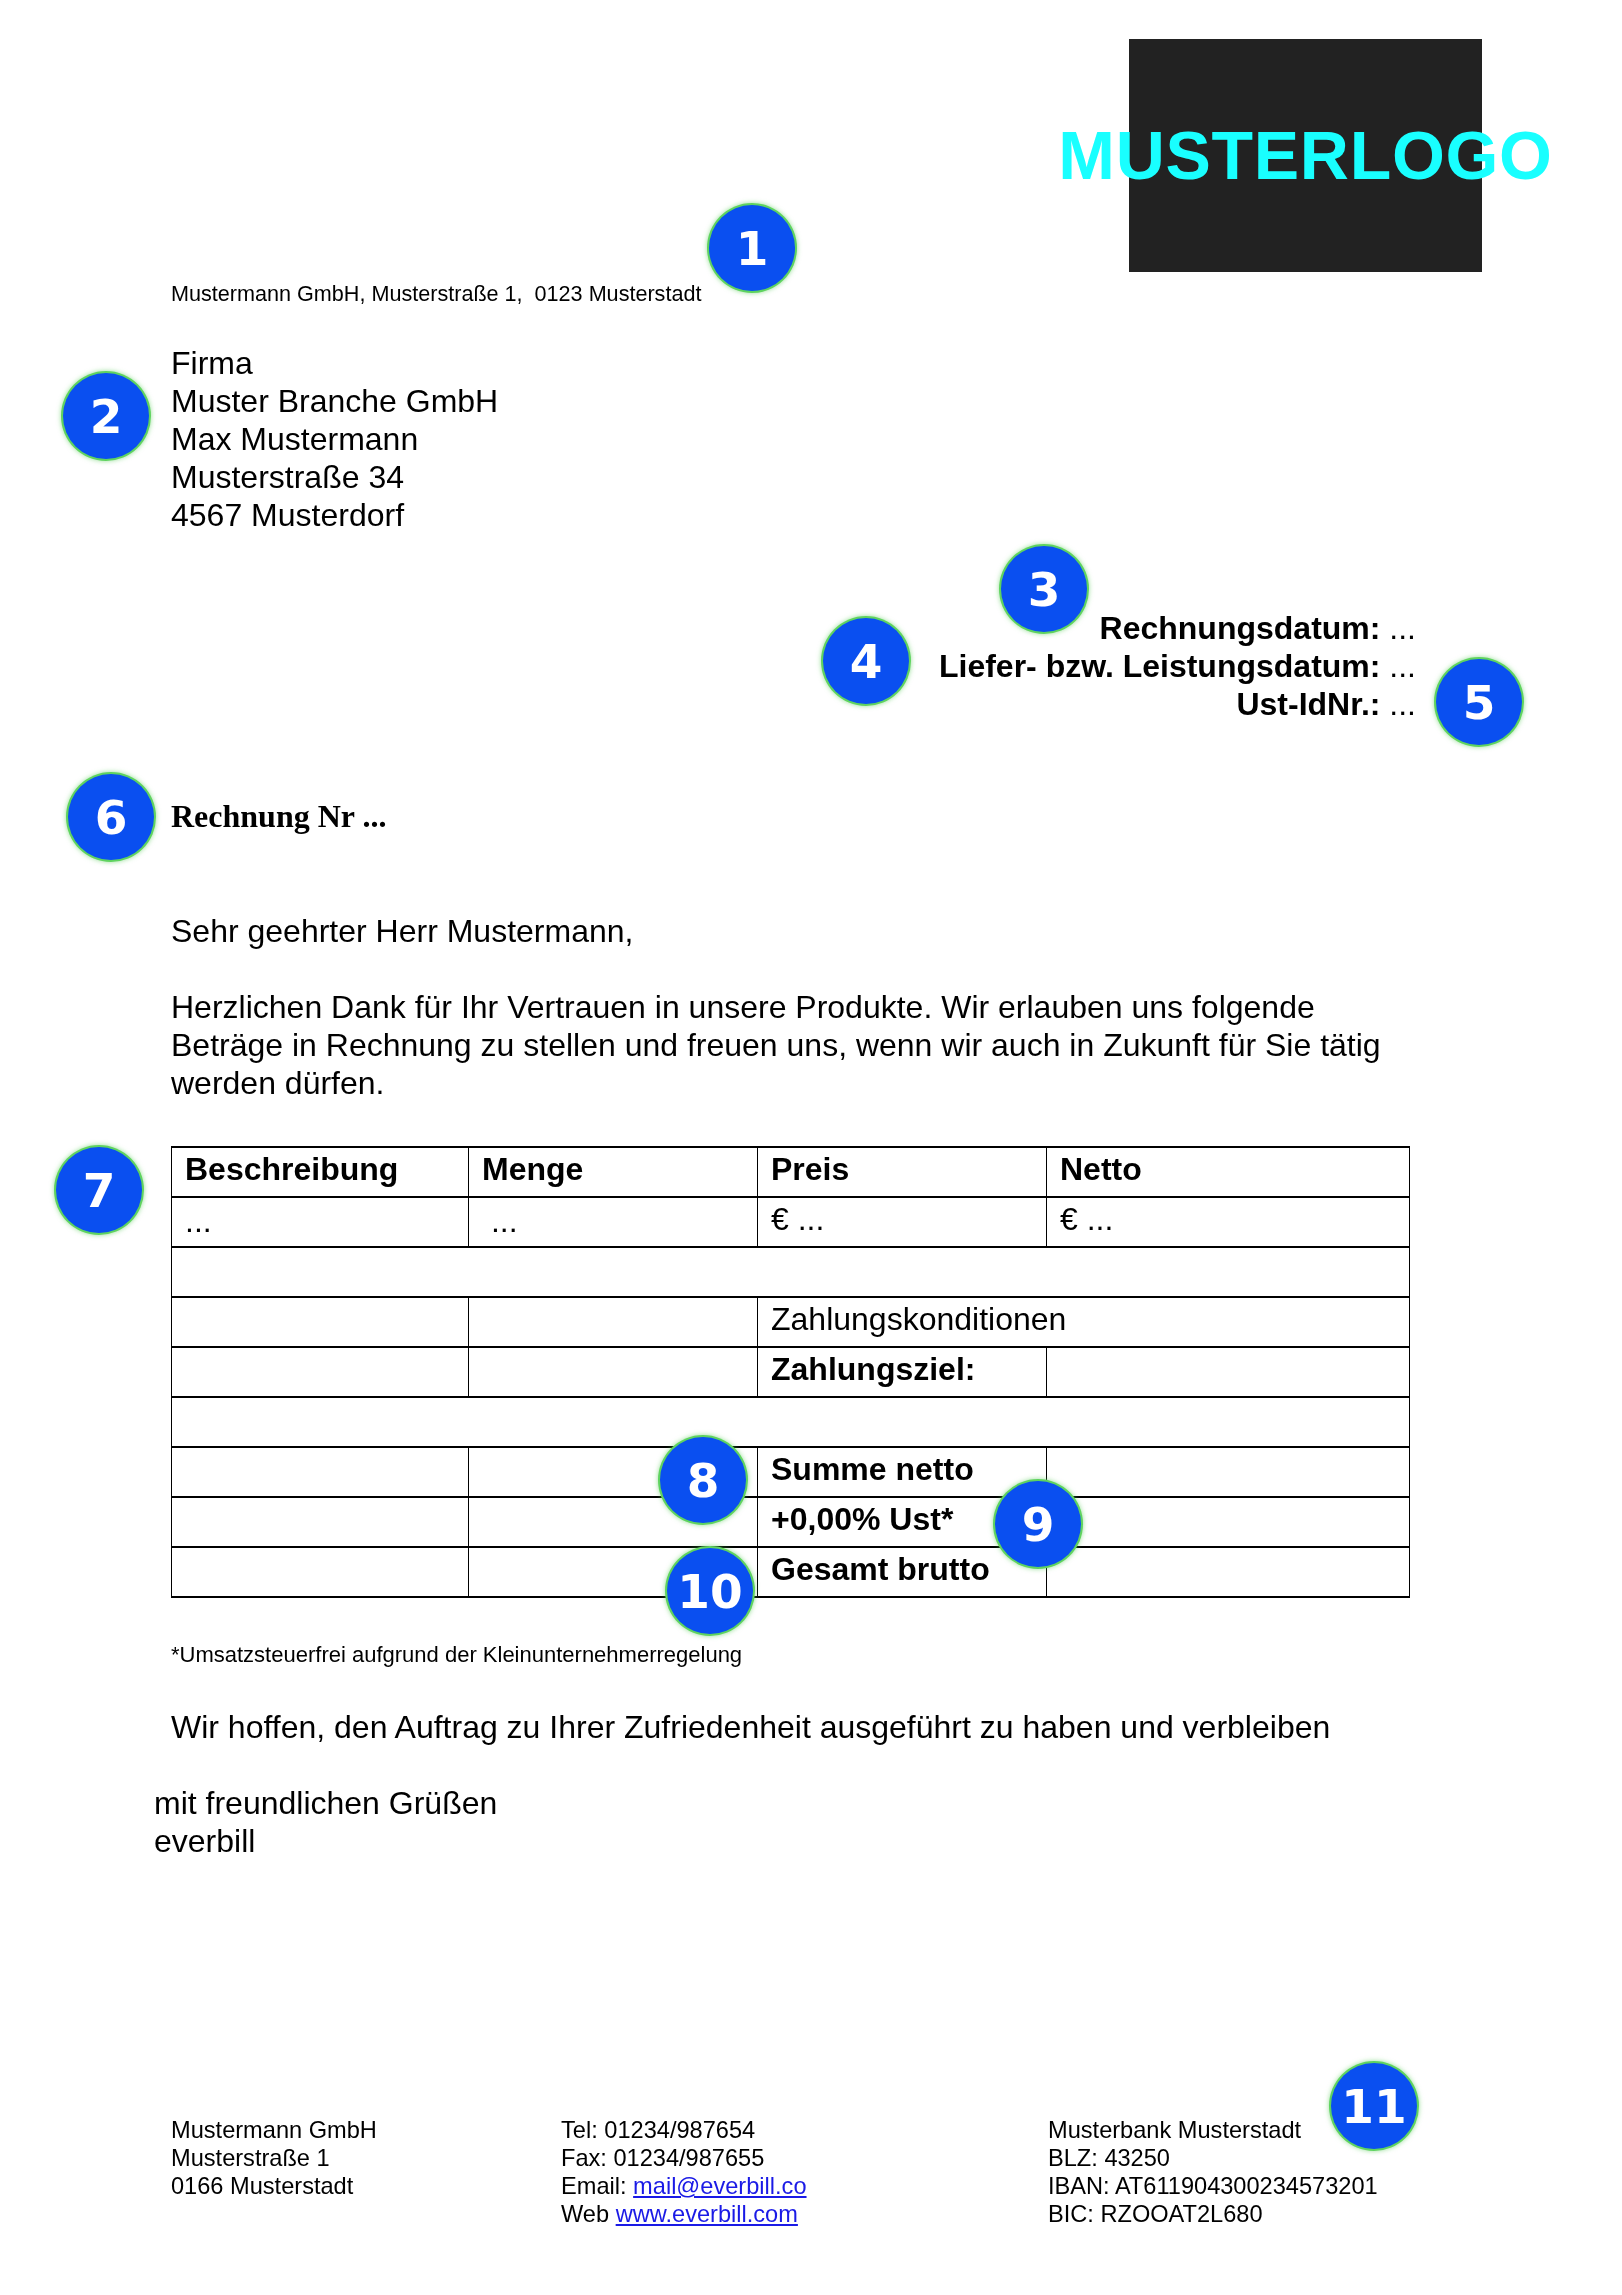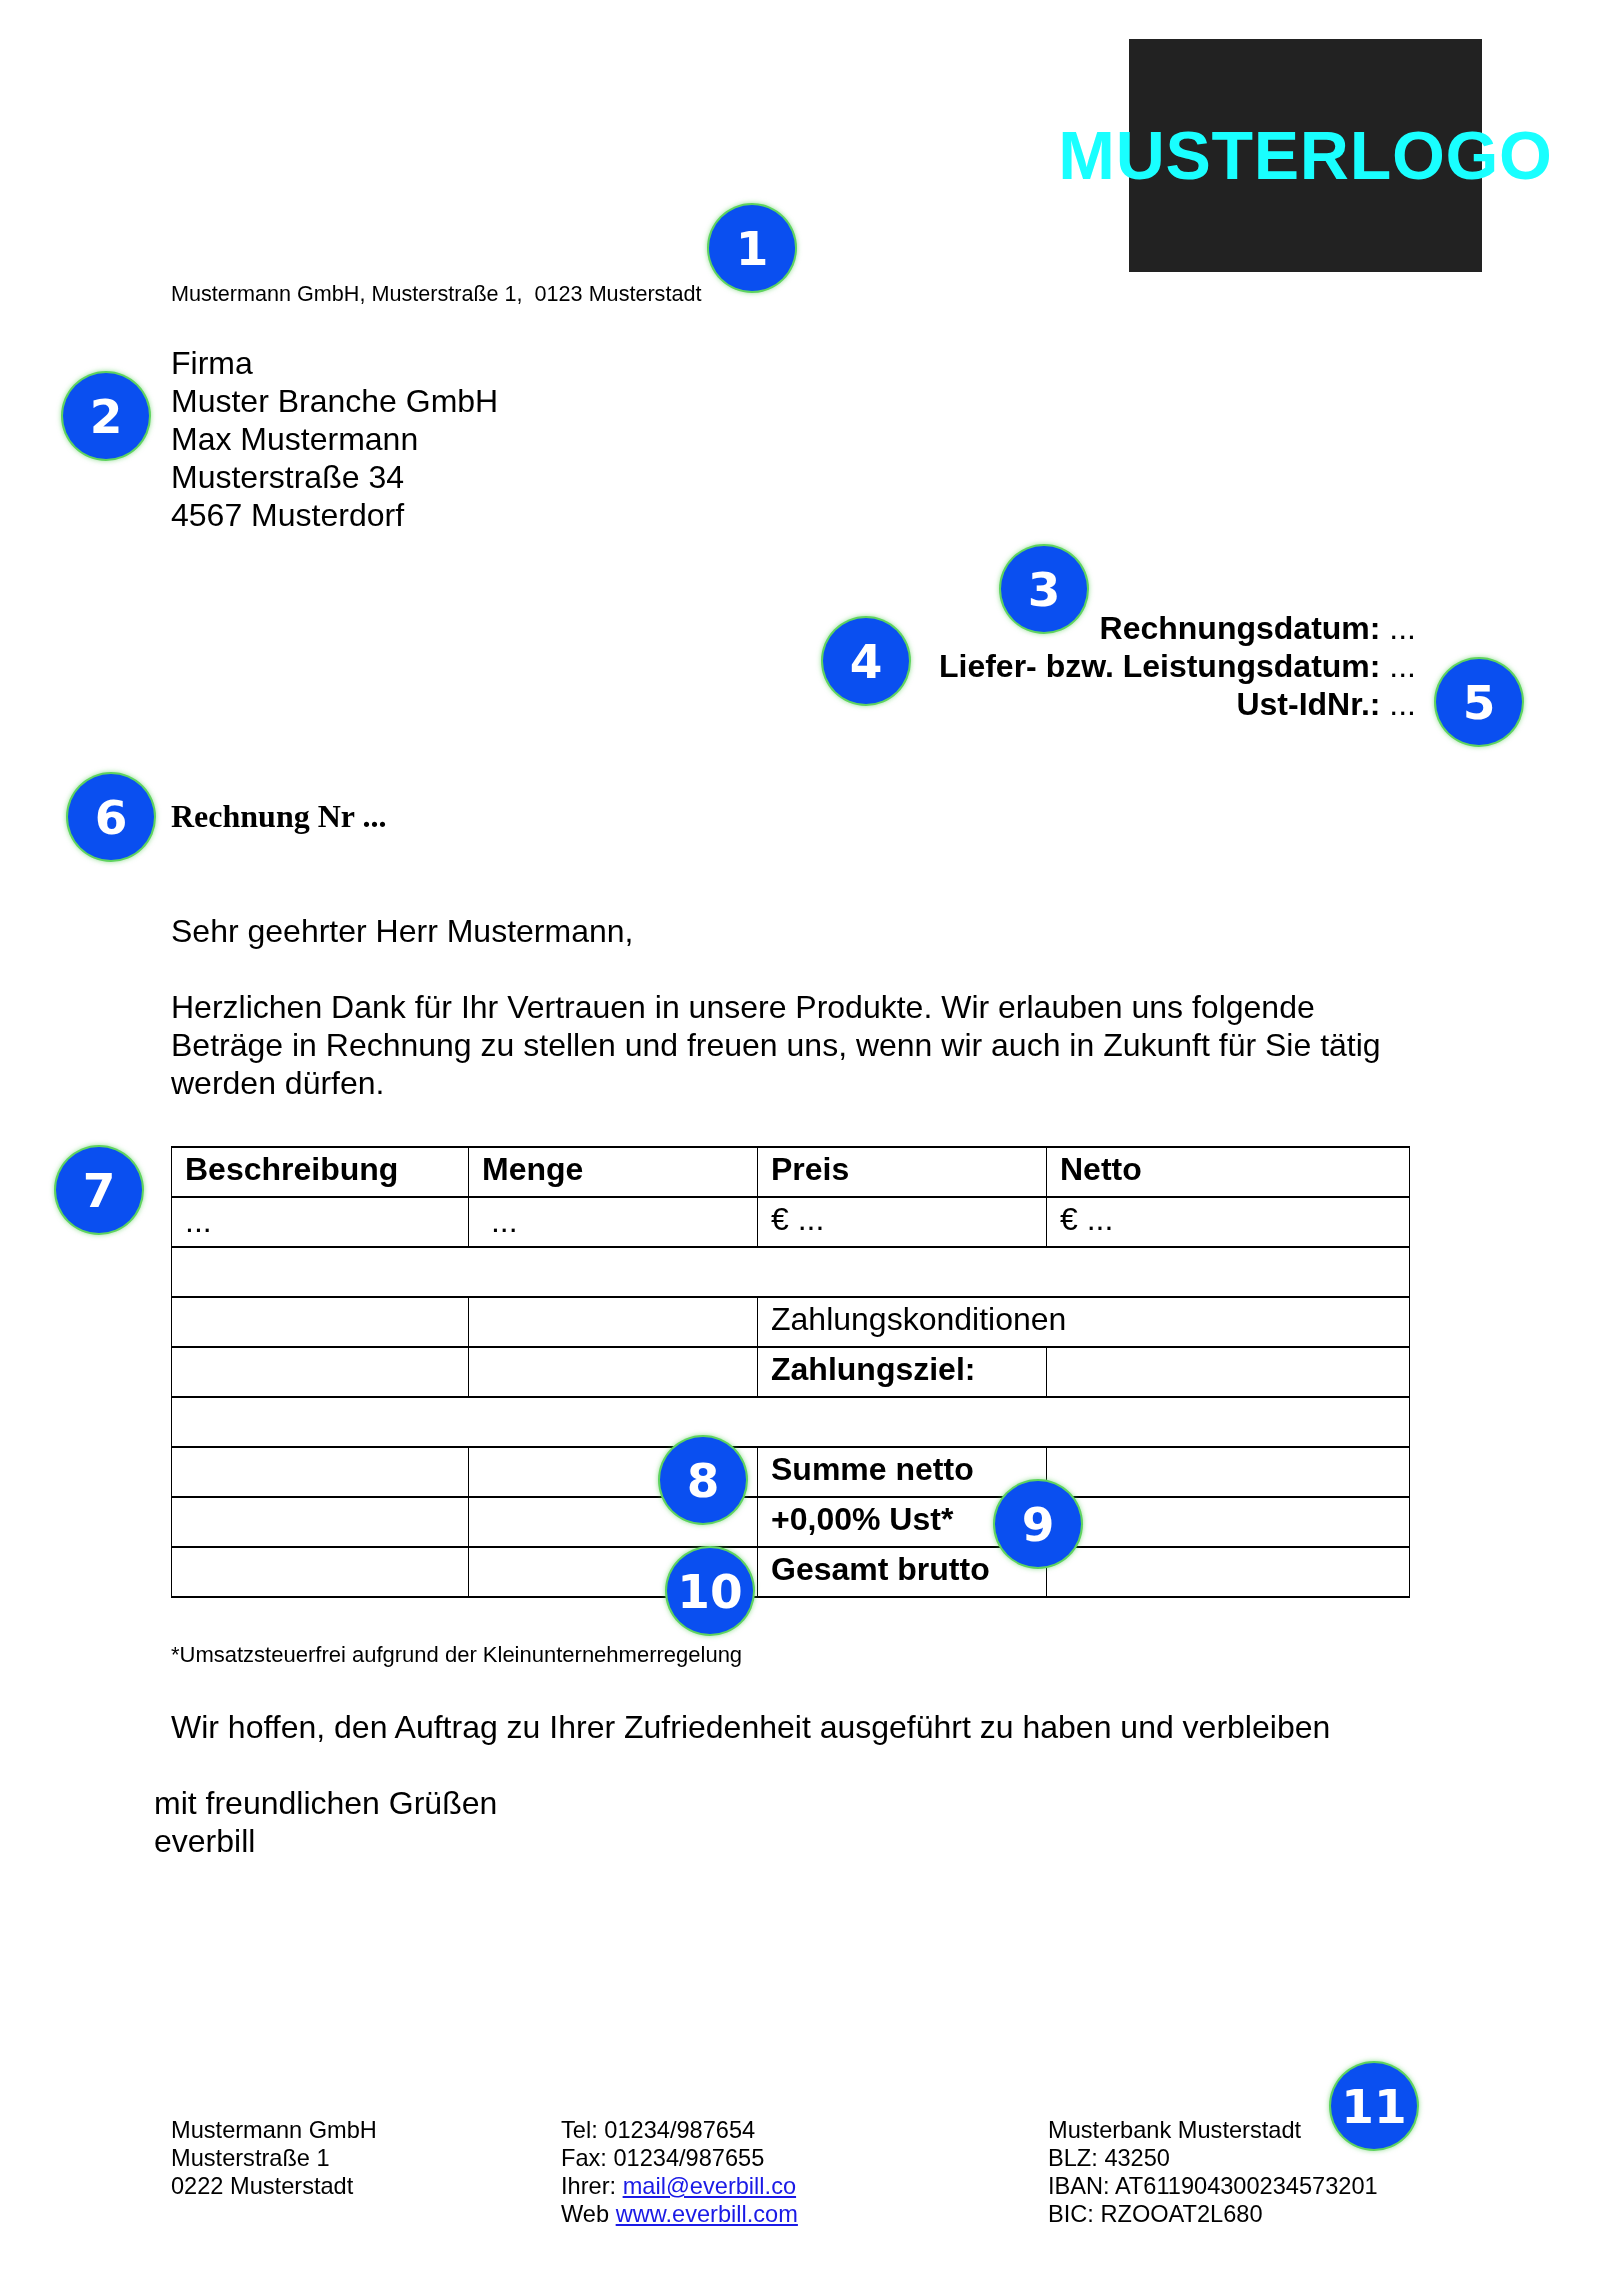--- a/index.html
+++ b/index.html
@@ -150,26 +150,26 @@
 <div class="abs footnote">*Umsatzsteuerfrei aufgrund der Kleinunternehmerregelung</div>
 <div class="abs closing">Wir hoffen, den Auftrag zu Ihrer Zufriedenheit ausgeführt zu haben und verbleiben</div>
 <div class="abs regards">
   <div>mit freundlichen Grüßen</div>
   <div>everbill</div>
 </div>
 
 <div class="abs footer-col f1">
   <div>Mustermann GmbH</div>
   <div>Musterstraße 1</div>
-  <div>0222 Musterstadt</div>
+  <div>0166 Musterstadt</div>
 </div>
 <div class="abs footer-col f2">
   <div>Tel: 01234/987654</div>
   <div>Fax: 01234/987655</div>
-  <div><span style="white-space:pre">Ihrer: </span><a>mail@everbill.co</a></div>
+  <div><span style="white-space:pre">Email: </span><a>mail@everbill.co</a></div>
   <div><span style="white-space:pre">Web </span><a>www.everbill.com</a></div>
 </div>
 <div class="abs footer-col f3">
   <div>Musterbank Musterstadt</div>
   <div>BLZ: 43250</div>
   <div>IBAN: AT611904300234573201</div>
   <div>BIC: RZOOAT2L680</div>
 </div>
 
 <div class="badge" style="left:709px; top:205px;">1</div>

